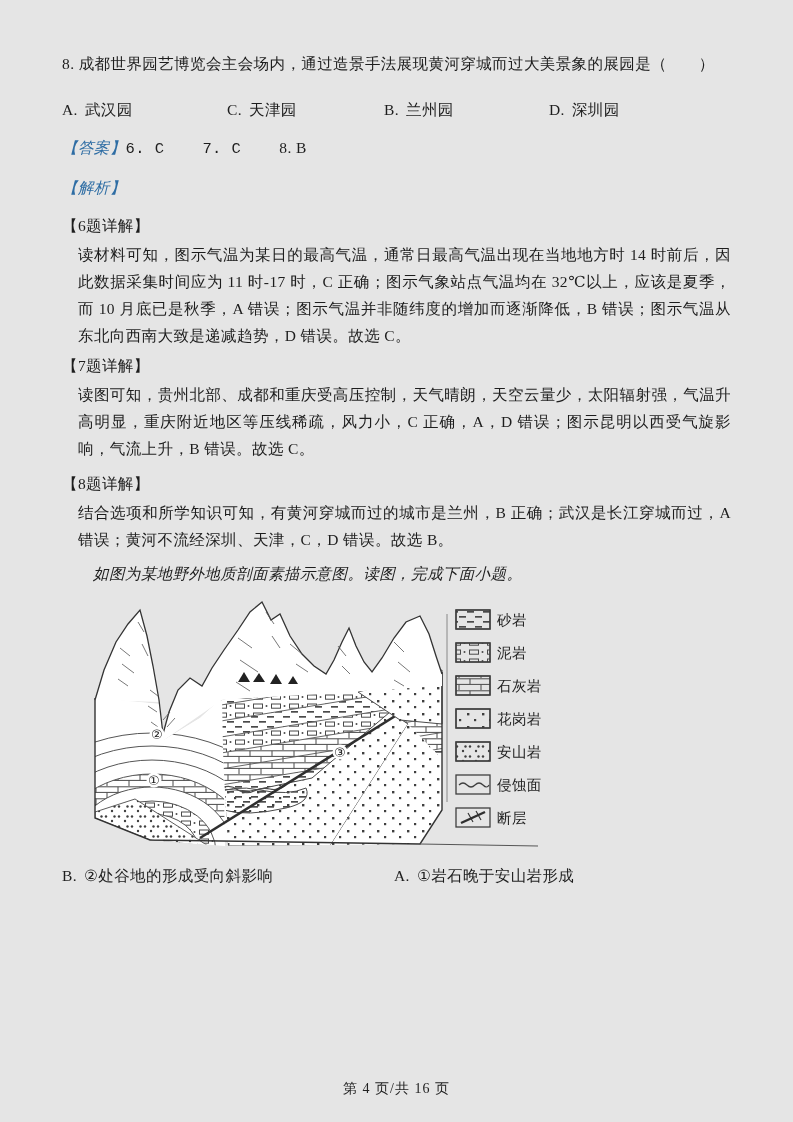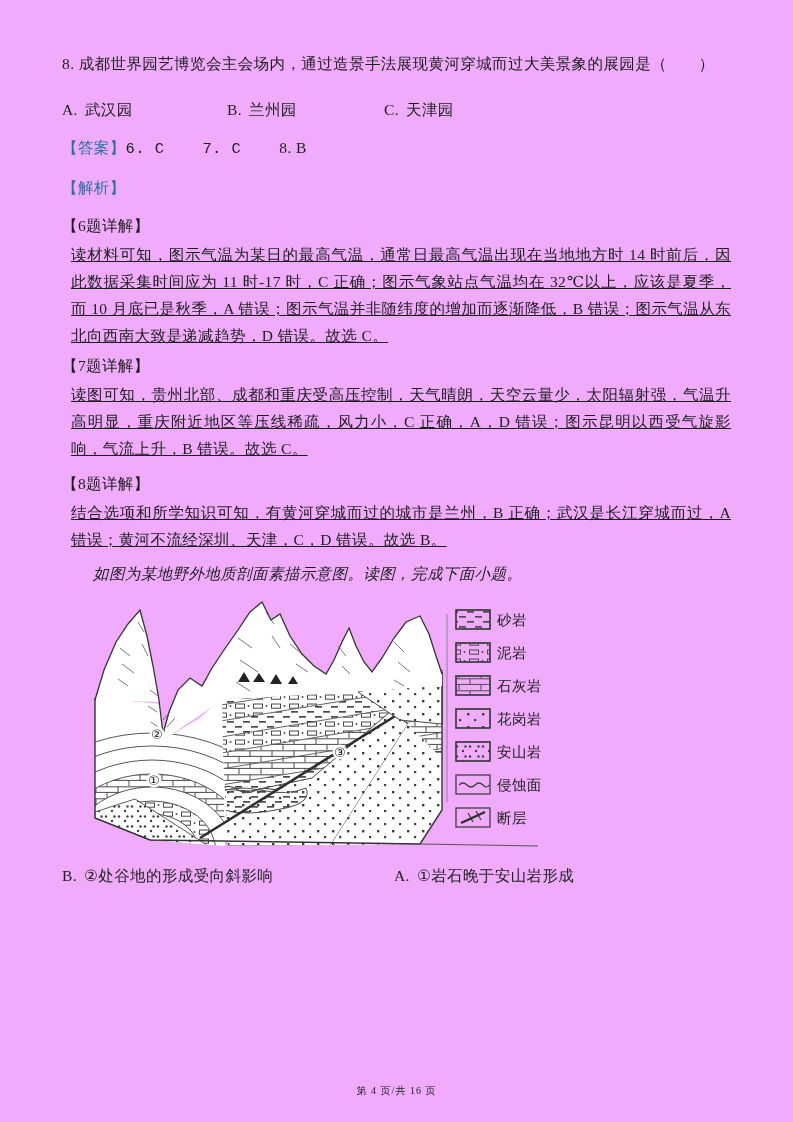--- a/index.html
+++ b/index.html
@@ -1,57 +1,58 @@
 <!DOCTYPE html>
 <html><head>
 <meta charset="utf-8">
 <style>
   html,body{margin:0;padding:0;background:#ffffff;}
   .page{
     position:relative;
     width:793px;height:1122px;
     margin:0 auto;
-    background:#f0abfc;
+    background:#e5e5e5;
     box-sizing:border-box;
     padding:50px 62px 0 62px;
     font-family:"Liberation Serif","DejaVu Serif",serif;
     color:#1d1d1d;
     font-size:15.5px;
     letter-spacing:0.4px;
     overflow:hidden;
   }
   .row{line-height:27px;margin:0 0 11px 0;white-space:nowrap;}
   .q-stem{margin-bottom:19px;}
-  .para{line-height:27px;text-align:justify;margin:0 0 5px 9px;text-decoration:underline;}
+  .para{line-height:27px;text-align:justify;margin:0 0 5px 16px;}
   .head-row{line-height:27px;margin:0 0 2px 0;}
   .p6{margin-bottom:3px;}
   .p7{margin-bottom:8px;}
   .p8{margin-bottom:7px;}
   .tip{margin-bottom:15px;}
   .opt-grid4{display:grid;grid-template-columns:165px 157px 165px 1fr;line-height:27px;margin:0 0 11px 0;}
   .opt-grid2{display:grid;grid-template-columns:332px 1fr;line-height:27px;margin:0 0 10px 0;}
   .opt-label{margin-right:7px;}
-  .blue{color:#2e6da4;}
+  .blue{color:#2e6da4;font-style:italic;}
   .answer-item{margin-right:38px;font-family:Liberation Mono, monospace;}
   .intro{line-height:27px;margin:0 0 7px 0;text-indent:2em;font-style:italic;}
   .figure-wrap{margin:3px 0 10px 28px;line-height:0;}
   .figure-wrap svg{display:block;}
-  .footer{position:absolute;left:0;bottom:24px;width:100%;text-align:center;font-size:10px;letter-spacing:1px;color:#222;}
+  .footer{position:absolute;left:0;bottom:24px;width:100%;text-align:center;font-size:14px;letter-spacing:1px;color:#222;}
 </style>
 </head>
 <body>
 
 <div class="page">
 
   <div class="row q-stem">8. 成都世界园艺博览会主会场内，通过造景手法展现黄河穿城而过大美景象的展园是（　　）</div>
 
   <div class="opt-grid4">
     <span><span class="opt-label">A.</span><span>武汉园</span></span>
+    <span><span class="opt-label">C.</span><span>天津园</span></span>
     <span><span class="opt-label">B.</span><span>兰州园</span></span>
-    <span><span class="opt-label">C.</span><span>天津园</span></span>
+    <span><span class="opt-label">D.</span><span>深圳园</span></span>
   </div>
 
   <div class="row">
     <span class="blue">【答案】</span><span class="answer-item">6. C</span><span class="answer-item">7. C</span><span>8. B</span>
   </div>
 
   <div class="row">
     <span class="blue">【解析】</span>
   </div>
 

